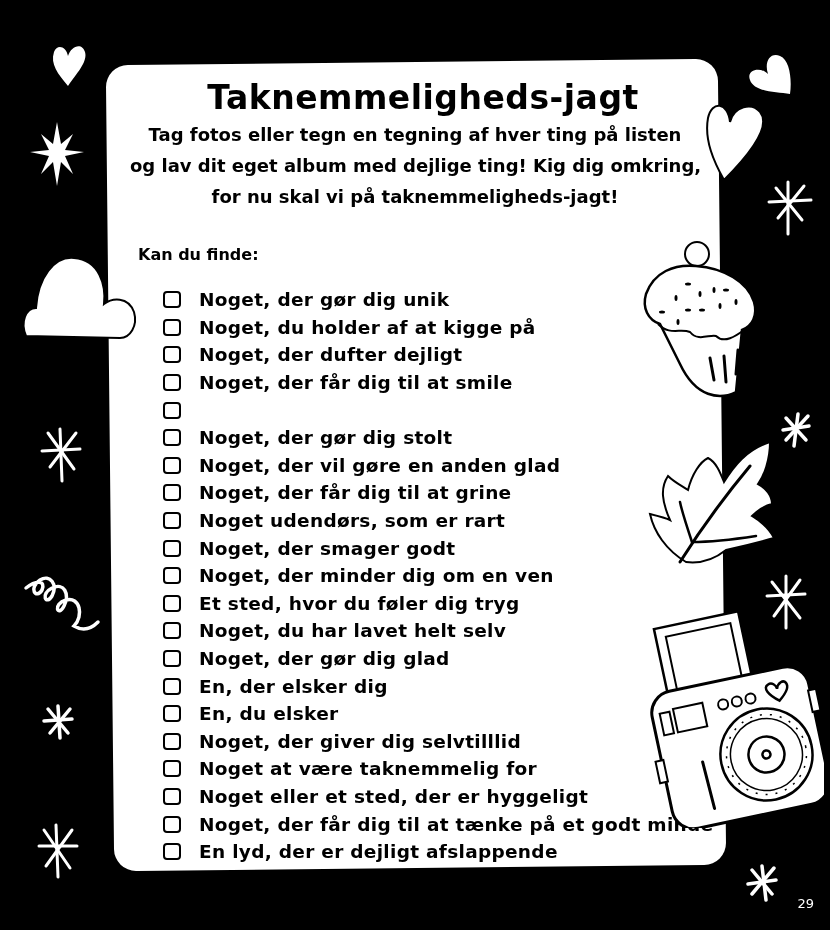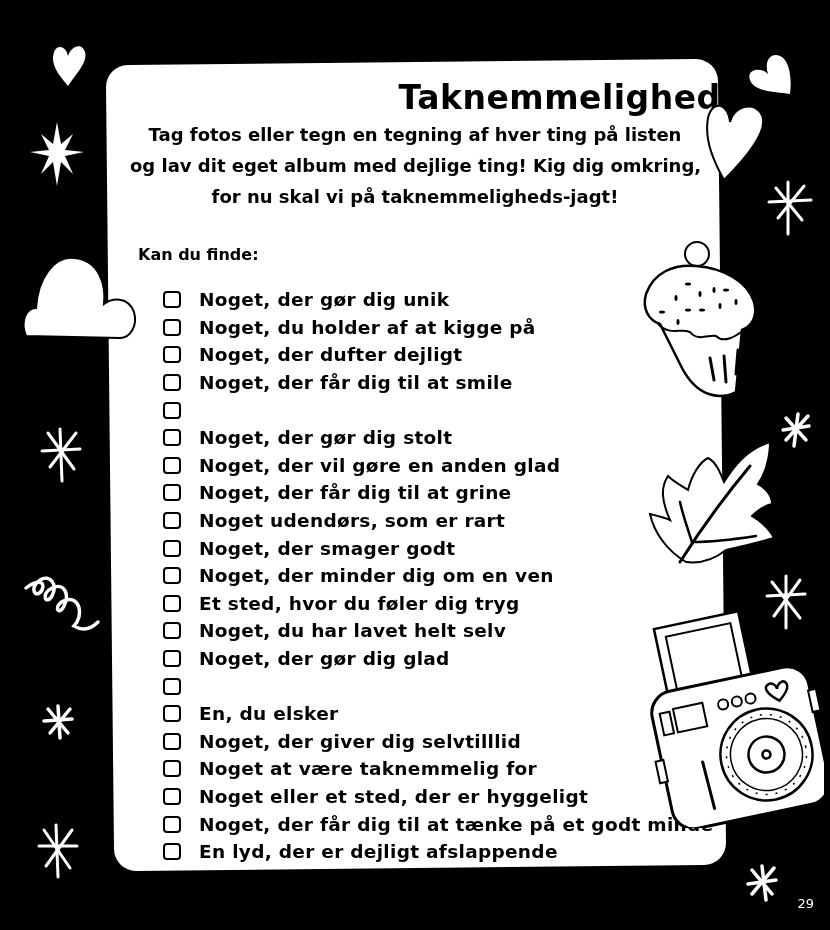--- a/index.html
+++ b/index.html
@@ -8,21 +8,21 @@
       position: relative; overflow: hidden;
       font-family: "DejaVu Sans", sans-serif;
     }
     .card {
       position: absolute; left: 110px; top: 62px; width: 612px; height: 806px;
       background: #ffffff; border-radius: 22px;
       transform: rotate(-0.6deg);
     }
     .title {
       position: absolute; left: 16px; right: 0; top: 78px;
-      text-align: right; font-weight: bold; font-size: 33px; color: #000;
+      text-align: center; font-weight: bold; font-size: 33px; color: #000;
       letter-spacing: 0.5px; margin: 0;
     }
     .intro {
       position: absolute; left: 130px; width: 570px; top: 119px;
       text-align: center; font-weight: bold; font-size: 18px; line-height: 31px; color: #000;
     }
     .intro div { white-space: nowrap; }
     .lead {
       position: absolute; left: 138px; top: 245px;
       font-weight: bold; font-size: 16px; color: #000;
@@ -110,20 +110,21 @@
   <li>
       <span class="cb"></span>
       <span class="txt">Noget, du har lavet helt selv</span>
     </li>
   <li>
       <span class="cb"></span>
       <span class="txt">Noget, der gør dig glad</span>
     </li>
   <li>
       <span class="cb"></span>
+      <span class="txt">En, der elsker dig</span>
     </li>
   <li>
       <span class="cb"></span>
       <span class="txt">En, du elsker</span>
     </li>
   <li>
       <span class="cb"></span>
       <span class="txt">Noget, der giver dig selvtilllid</span>
     </li>
   <li>

